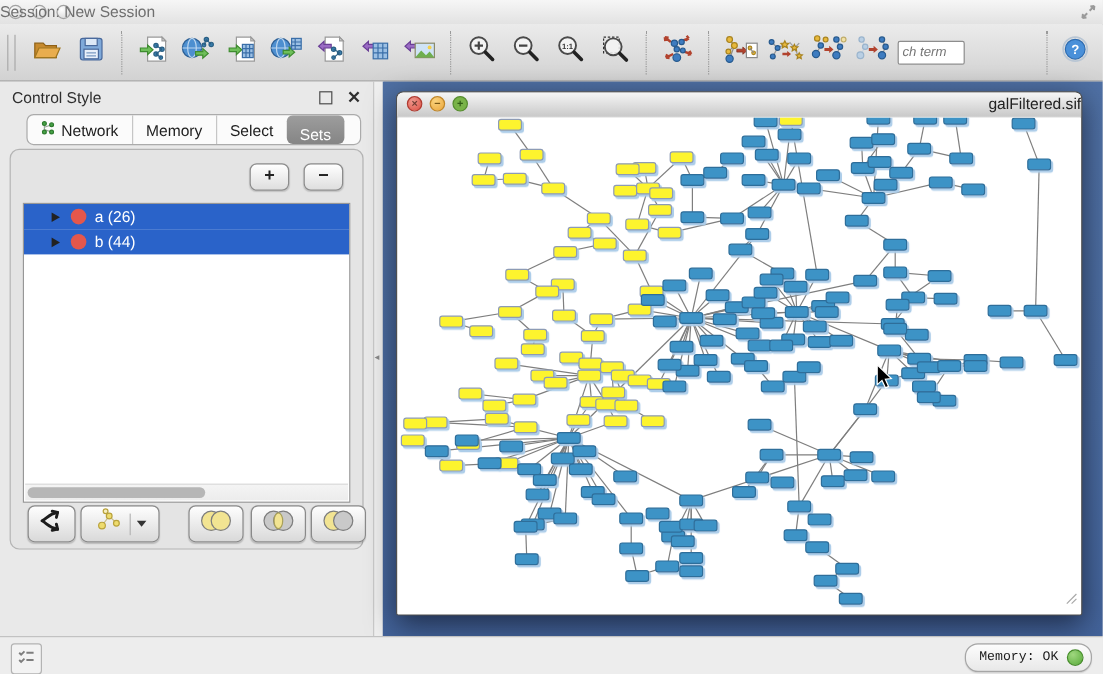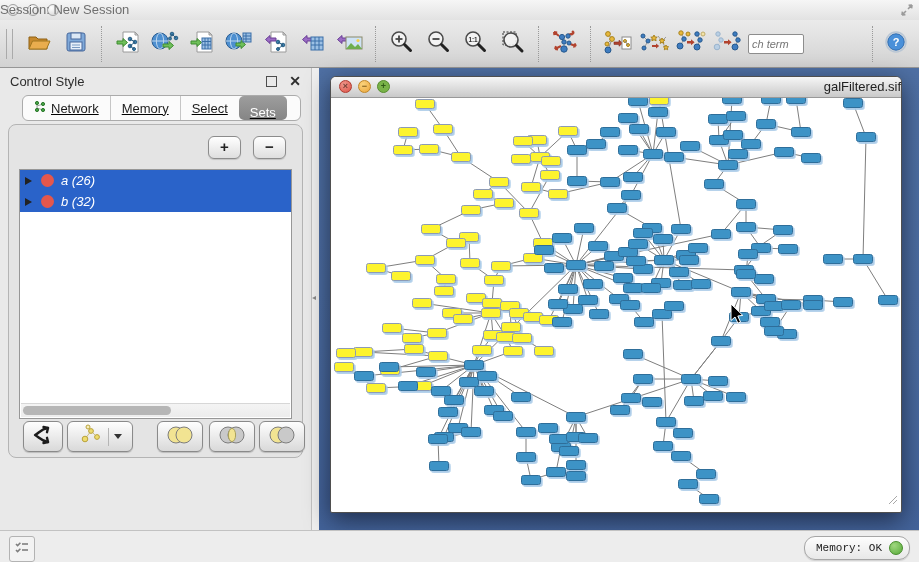--- a/index.html
+++ b/index.html
@@ -40,39 +40,39 @@
   .control-panel{
     position:absolute;left:0;top:68px;width:312px;bottom:32px;
     background:#e9e9e9;border-right:1px solid #c2c2c2;box-sizing:border-box;
   }
   .cp-header{height:26px;display:flex;align-items:center;padding:0 10px;font-size:13px;color:#2e2e2e;}
   .cp-header .spacer{flex:1;}
   .float-icon{width:9px;height:9px;border:1.5px solid #4d4d4d;margin-right:12px;}
   .close-icon{font-size:14px;font-weight:bold;color:#2e2e2e;line-height:14px;}
   .tabbar{
     margin:1px 10px 0 22px;height:24px;display:flex;align-items:stretch;
-    background:#fbfbfb;border:1px solid #ababab;border-radius:6px;overflow:hidden;text-decoration:underline;
+    background:#fbfbfb;border:1px solid #ababab;border-radius:6px;overflow:hidden;
   }
   .tab{display:flex;align-items:center;gap:5px;padding:0 11px;font-size:13px;color:#1d1d1d;}
   .tab + .tab{border-left:1px solid #c6c6c6;}
   .tab.active{background:linear-gradient(#9d9d9d,#858585);color:#fff;border-left:none;
     border-radius:5px;margin:0;align-items:flex-end;}
   .cp-body{
     position:absolute;left:8px;right:8px;top:56px;bottom:72px;
     border:1px solid #b4b4b4;border-radius:8px;background:#e4e4e4;
   }
   .plusminus{position:absolute;top:11px;right:16px;display:flex;gap:12px;}
   .pm-btn{width:31px;height:21px;border:1px solid #8c8c8c;border-radius:6px;
     background:linear-gradient(#ffffff,#dedede);font-size:15px;font-weight:bold;color:#222;
     text-align:center;line-height:19px;box-shadow:0 1px 1px rgba(0,0,0,.15);}
   .sets-list{
     position:absolute;top:44px;left:10px;right:10px;bottom:38px;
     background:#ffffff;border:1px solid #979797;overflow:hidden;
   }
-  .set-row{height:21px;display:flex;align-items:center;font-size:13px;color:#111;padding-left:5px;font-style:italic;}
+  .set-row{height:21px;display:flex;align-items:center;font-size:13px;color:#111;padding-left:23px;}
   .set-row.selected{background:#2a63c9;color:#fff;}
   .tri{width:0;height:0;border-left:7px solid #2f2f2f;border-top:4.5px solid transparent;
     border-bottom:4.5px solid transparent;margin-right:9px;flex:0 0 auto;}
   .set-row.selected .tri{border-left-color:#222;}
   .dot{width:13px;height:13px;border-radius:50%;background:#e4574c;margin-right:7px;flex:0 0 auto;}
   .hscroll{position:absolute;left:1px;right:1px;bottom:1px;height:13px;
     background:linear-gradient(#f4f4f4,#ececec);border-top:1px solid #d7d7d7;}
   .hthumb{position:absolute;left:2px;top:2px;width:55%;height:9px;border-radius:5px;background:#b6b6b6;}
   .cp-buttons{position:absolute;left:10px;right:10px;bottom:6px;height:30px;}
   .cpb{position:absolute;top:0;height:29px;border:1px solid #8a8a8a;border-radius:6px;
@@ -464,21 +464,21 @@
     <div class="sets-list">
 
       <div class="set-row selected">
           <span class="tri"></span>
           <span class="dot"></span>
           <span>a (26)</span>
         </div>
         <div class="set-row selected">
           <span class="tri"></span>
           <span class="dot"></span>
-          <span>b (32)</span>
+          <span>b (44)</span>
         </div>
         <div class="hscroll">
         <div class="hthumb"></div>
       </div>
     </div>
     <div class="cp-buttons">
       <div class="cpb" style="left:4px;width:38px;">
         <span><svg width="26" height="22" viewBox="0 0 26 22">
           <g stroke="#1c1c1c" stroke-width="2.4" fill="none" stroke-linecap="round" stroke-linejoin="round">
             <path d="M18 4 C11 5 9 9 5 11 C9 13 11 17 18 18"></path>

